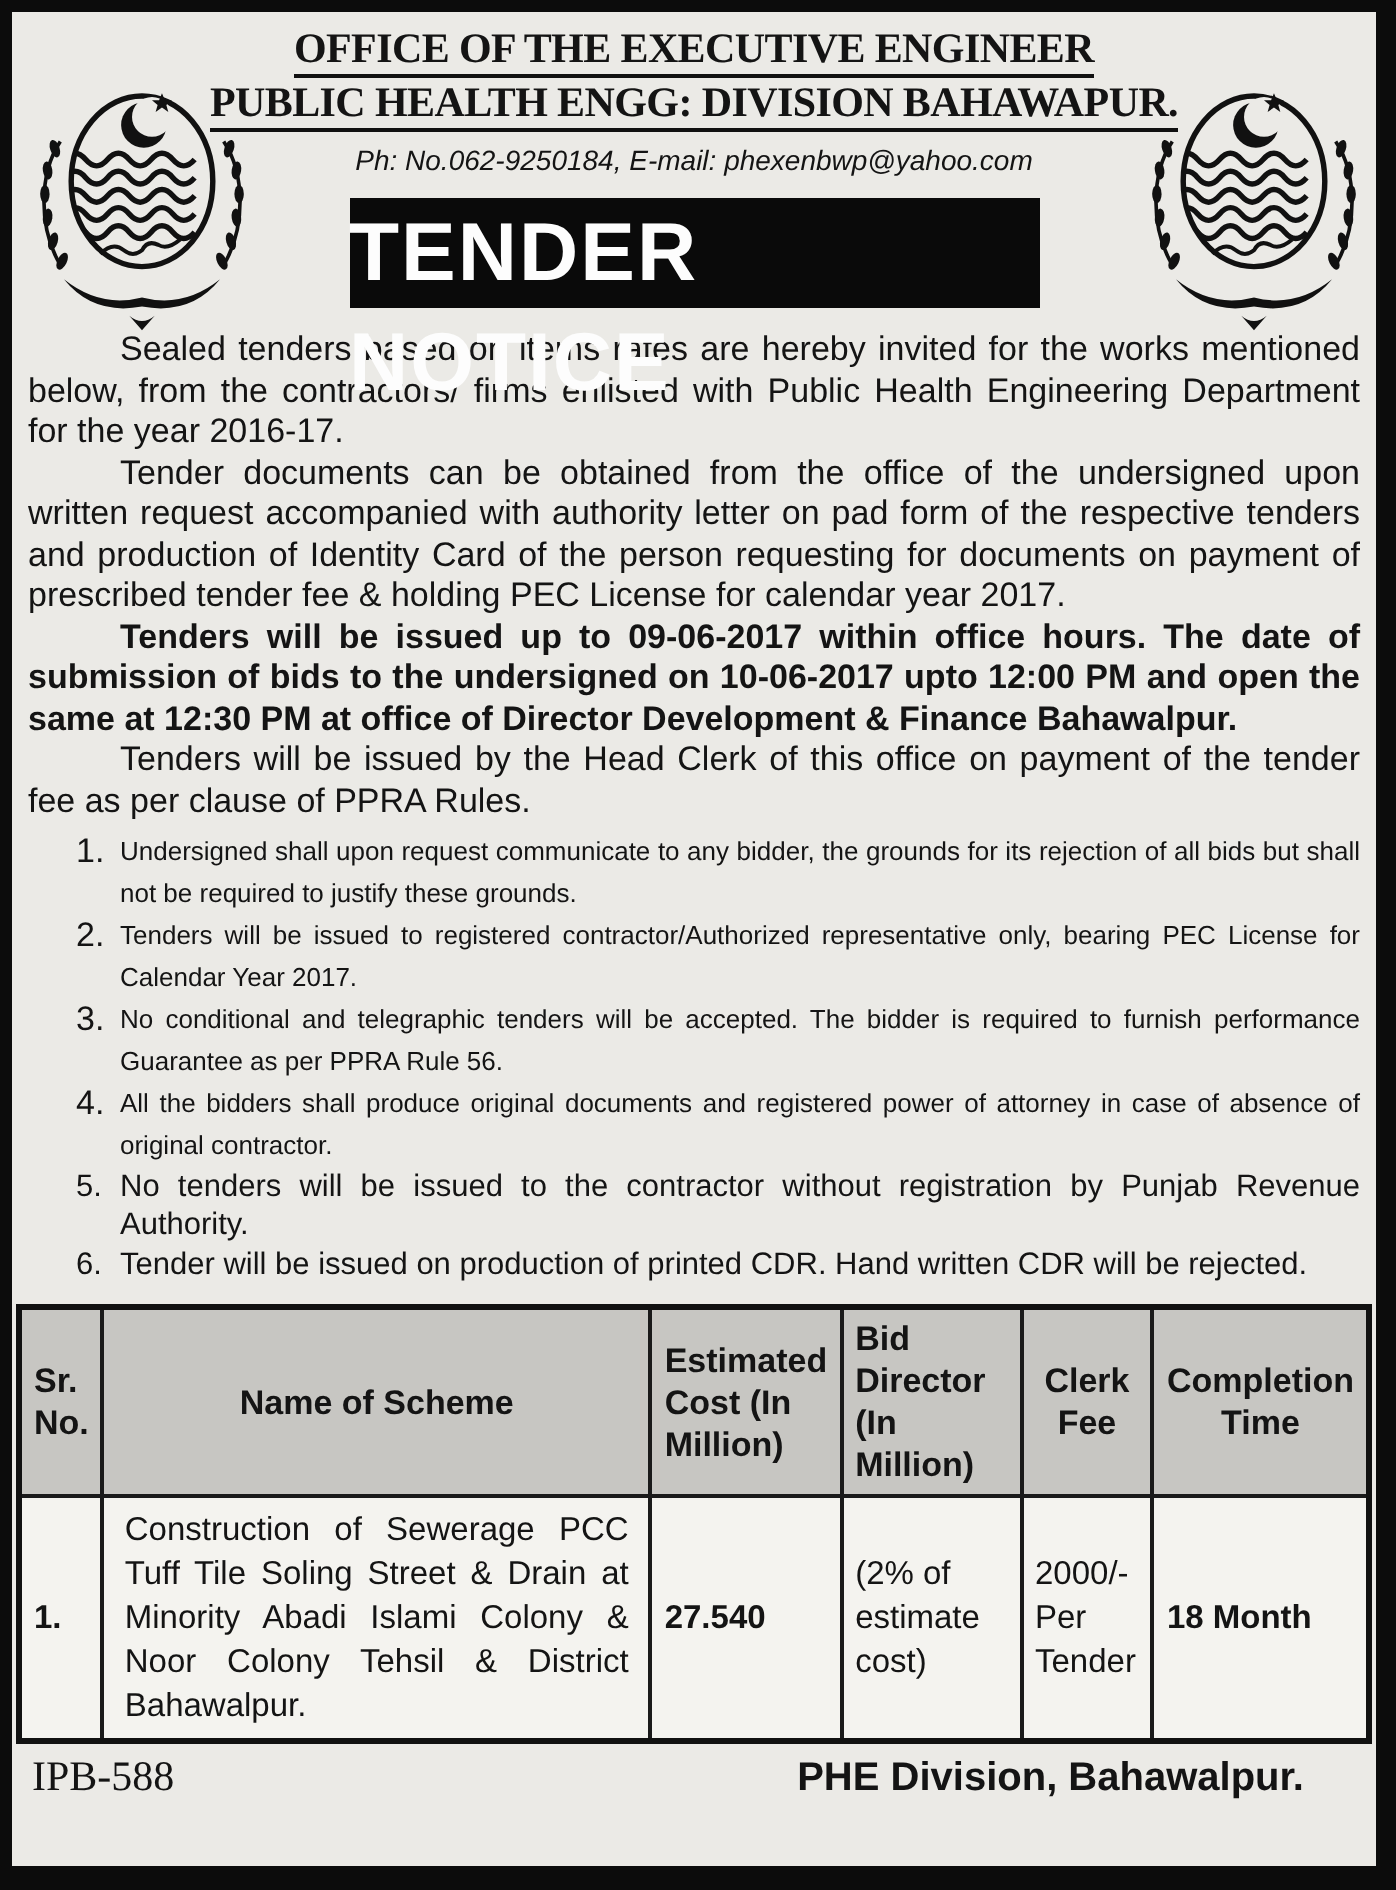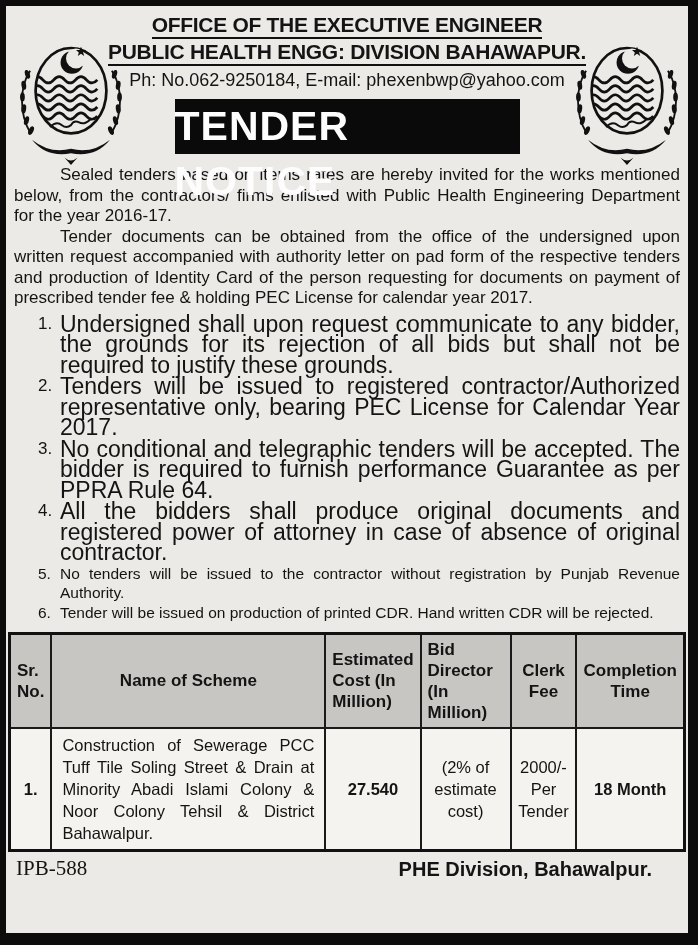--- a/index.html
+++ b/index.html
@@ -27,22 +27,23 @@
   .crest.left{left:6px;}
   .crest.right{right:2px;}
   .head-text{width:520px;margin:0 auto;text-align:center;}
   .title-line{
     display:inline-block;
     font-weight:bold;
     font-size:21px;line-height:25px;
     letter-spacing:-0.3px;
     border-bottom:2.5px solid #111;
     white-space:nowrap;
-  }
-  .contact-line{font-size:18px;line-height:24px;margin-top:2px;white-space:nowrap;}
+    font-family:Liberation Serif, serif;
+  }
+  .contact-line{font-size:14px;line-height:24px;margin-top:2px;white-space:nowrap;font-style:italic;}
   .banner{
     margin:7px auto 0 auto;
     width:345px;height:55px;
     background:#0a0a0a;color:#fdfdfd;
     font-weight:bold;font-size:41px;line-height:55px;
     text-align:left;letter-spacing:1px;
   }
   
   .bodytext{padding:3px 8px 0 8px;}
   .para{
@@ -50,21 +51,21 @@
     text-align:justify;
     text-indent:46px;
     margin:0;
   }
   .para.bold{font-weight:bold;}
   .para.no-indent{text-indent:0;}
   
   .conds{padding:4px 8px 0 8px;}
   .cond{display:flex;margin-top:1px;}
   .cond .num{width:22px;margin-left:24px;font-size:17px;line-height:20.5px;flex:none;}
-  .cond .ctext{flex:1;font-size:23px;line-height:20.5px;text-align:justify;}
+  .cond .ctext{flex:1;font-size:13px;line-height:20.5px;text-align:justify;}
   .cond.small .num,.cond.small .ctext{font-size:15.5px;line-height:19px;}
   
   .tender-table{
     width:678px;margin:10px auto 0 auto;
     border-collapse:collapse;
     background:#f4f3ef;
   }
   .tender-table th,.tender-table td{
     border:2px solid #1a1a1a;
     padding:4px 6px;
@@ -73,21 +74,21 @@
   .tender-table{border:3px solid #111;}
   .tender-table thead th{
     background:#c7c6c2;
     font-weight:bold;font-size:17px;line-height:21px;
     height:70px;text-align:center;
   }
   .tender-table thead th:nth-child(1),
   .tender-table thead th:nth-child(3),
   .tender-table thead th:nth-child(4){text-align:left;}
   .tender-table tbody td{
-    font-size:16.5px;line-height:22px;text-align:center;height:112px;
+    font-size:16.5px;line-height:22px;text-align:left;height:112px;
   }
   .tender-table tbody td:nth-child(1),
   .tender-table tbody td:nth-child(3),
   .tender-table tbody td:nth-child(6){font-weight:bold;}
   .tender-table tbody td.scheme{
     text-align:justify;font-weight:normal;padding:4px 10px;
   }
   
   .footer{
     display:flex;align-items:flex-end;justify-content:space-between;
@@ -195,34 +196,36 @@
       <div><span class="title-line">OFFICE OF THE EXECUTIVE ENGINEER</span></div>
       <div><span class="title-line">PUBLIC HEALTH ENGG: DIVISION BAHAWAPUR.</span></div>
       <div class="contact-line">Ph: No.062-9250184, E-mail: phexenbwp@yahoo.com</div>
       <div class="banner">TENDER NOTICE</div>
     </div>
   </div>
 
   <div class="bodytext">
     <p class="para">Sealed tenders based on items rates are hereby invited for the works mentioned below, from the contractors/ firms enlisted with Public Health Engineering Department for the year 2016-17.</p>
     <p class="para">Tender documents can be obtained from the office of the undersigned upon written request accompanied with authority letter on pad form of the respective tenders and production of Identity Card of the person requesting for documents on payment of prescribed tender fee &amp; holding PEC License for calendar year 2017.</p>
+    <p class="para bold">Tenders will be issued up to 09-06-2017 within office hours. The date of submission of bids to the undersigned on 10-06-2017 upto 12:00 PM and open the same at 12:30 PM at office of Director Development &amp; Finance Bahawalpur.</p>
+    <p class="para">Tenders will be issued by the Head Clerk of this office on payment of the tender fee as per clause of PPRA Rules.</p>
   </div>
 
   <div class="conds">
     <div class="cond">
       <span class="num">1.</span>
       <span class="ctext">Undersigned shall upon request communicate to any bidder, the grounds for its rejection of all bids but shall not be required to justify these grounds.</span>
     </div>
     <div class="cond">
       <span class="num">2.</span>
       <span class="ctext">Tenders will be issued to registered contractor/Authorized representative only, bearing PEC License for Calendar Year 2017.</span>
     </div>
     <div class="cond">
       <span class="num">3.</span>
-      <span class="ctext">No conditional and telegraphic tenders will be accepted. The bidder is required to furnish performance Guarantee as per PPRA Rule 64.</span>
+      <span class="ctext">No conditional and telegraphic tenders will be accepted. The bidder is required to furnish performance Guarantee as per PPRA Rule 56.</span>
     </div>
     <div class="cond">
       <span class="num">4.</span>
       <span class="ctext">All the bidders shall produce original documents and registered power of attorney in case of absence of original contractor.</span>
     </div>
     <div class="cond small">
       <span class="num">5.</span>
       <span class="ctext">No tenders will be issued to the contractor without registration by Punjab Revenue Authority.</span>
     </div>
     <div class="cond small">

